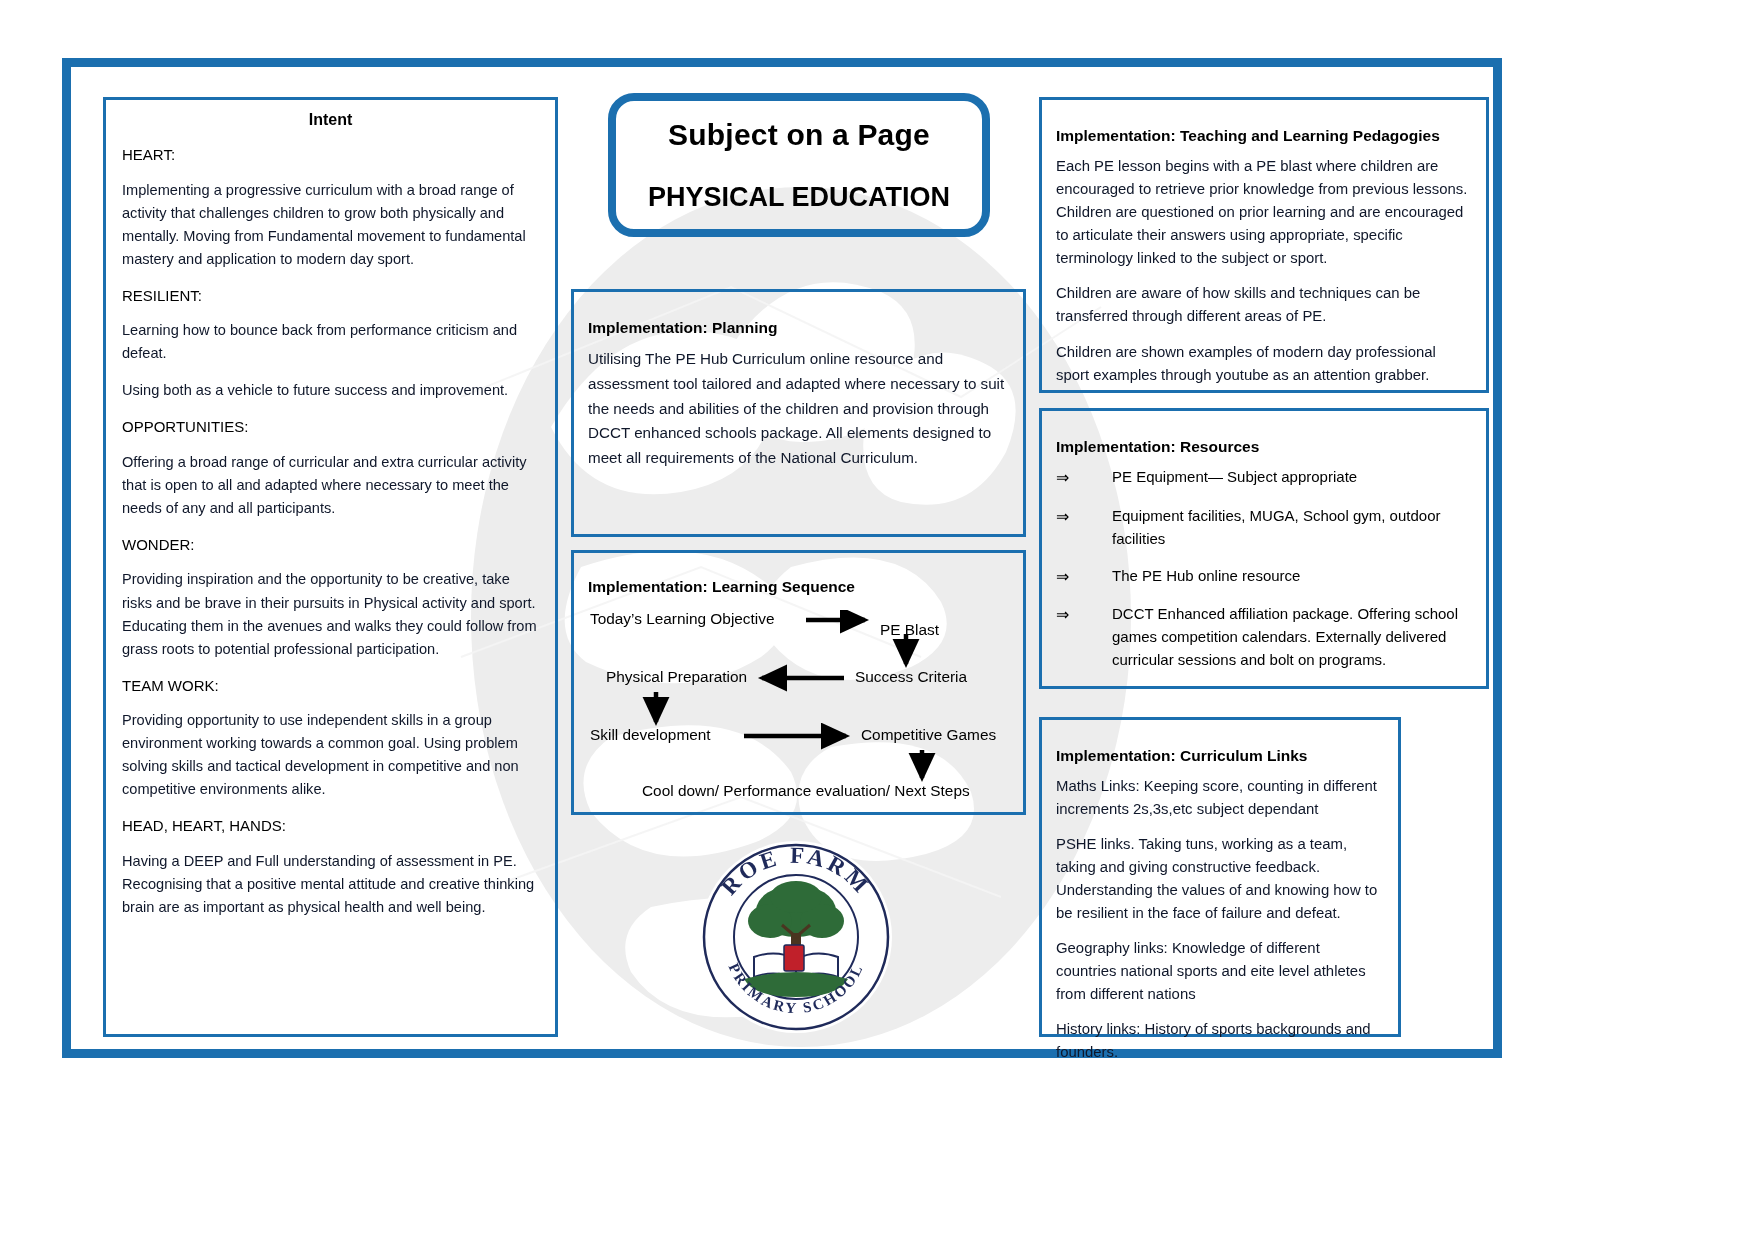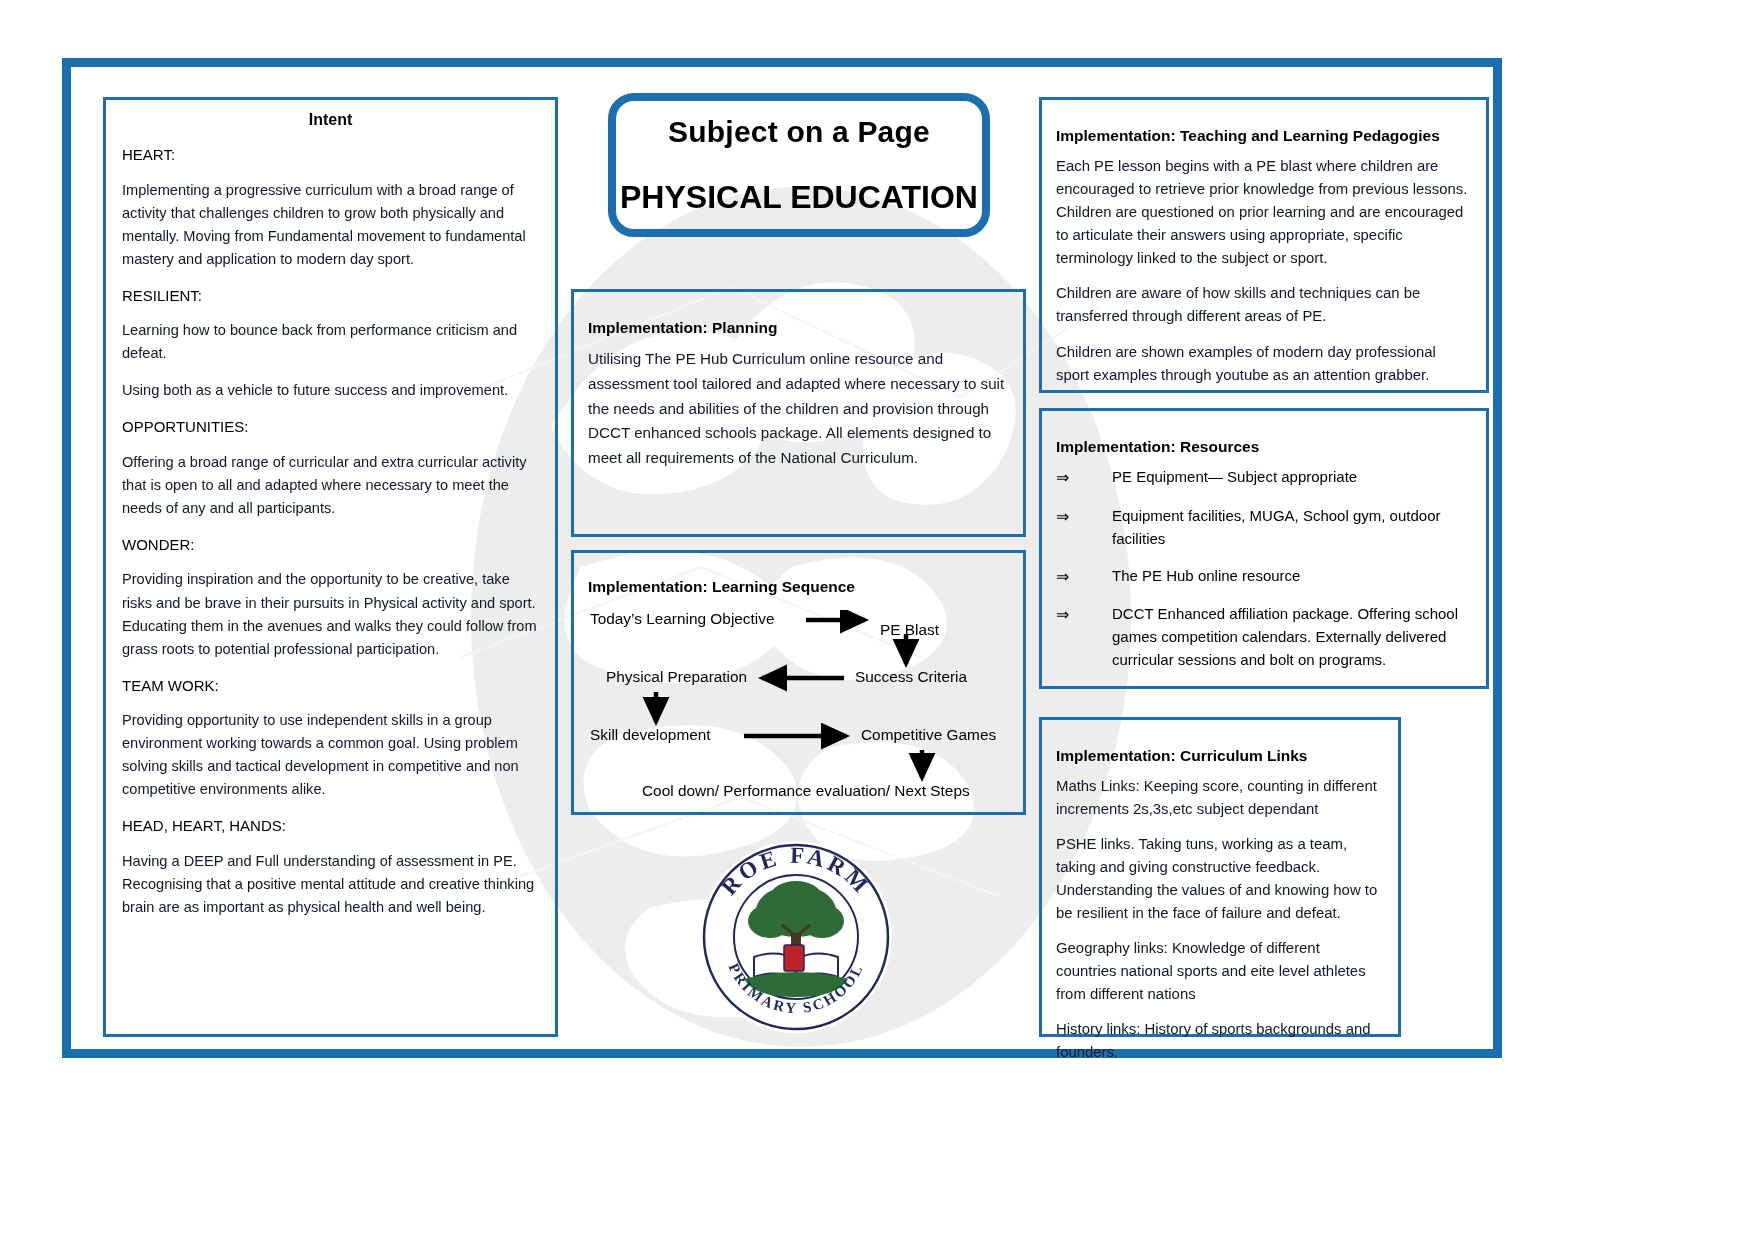--- a/index.html
+++ b/index.html
@@ -82,21 +82,21 @@
     background:transparent;
     display:flex;flex-direction:column;
     align-items:center;justify-content:center;
     z-index:3;
   }
   #titlebox .l1{
     font-size:30px;font-weight:bold;color:#000;
     margin-bottom:30px;letter-spacing:.2px;
   }
   #titlebox .l2{
-    font-size:32px;font-weight:bold;color:#000;
+    font-size:27px;font-weight:bold;color:#000;
   }
 
   
   #planning{
     left:500px;top:222px;
     width:455px;height:248px;
   }
   #planning p.txt{font-size:15.2px;line-height:1.62;}
 
   

